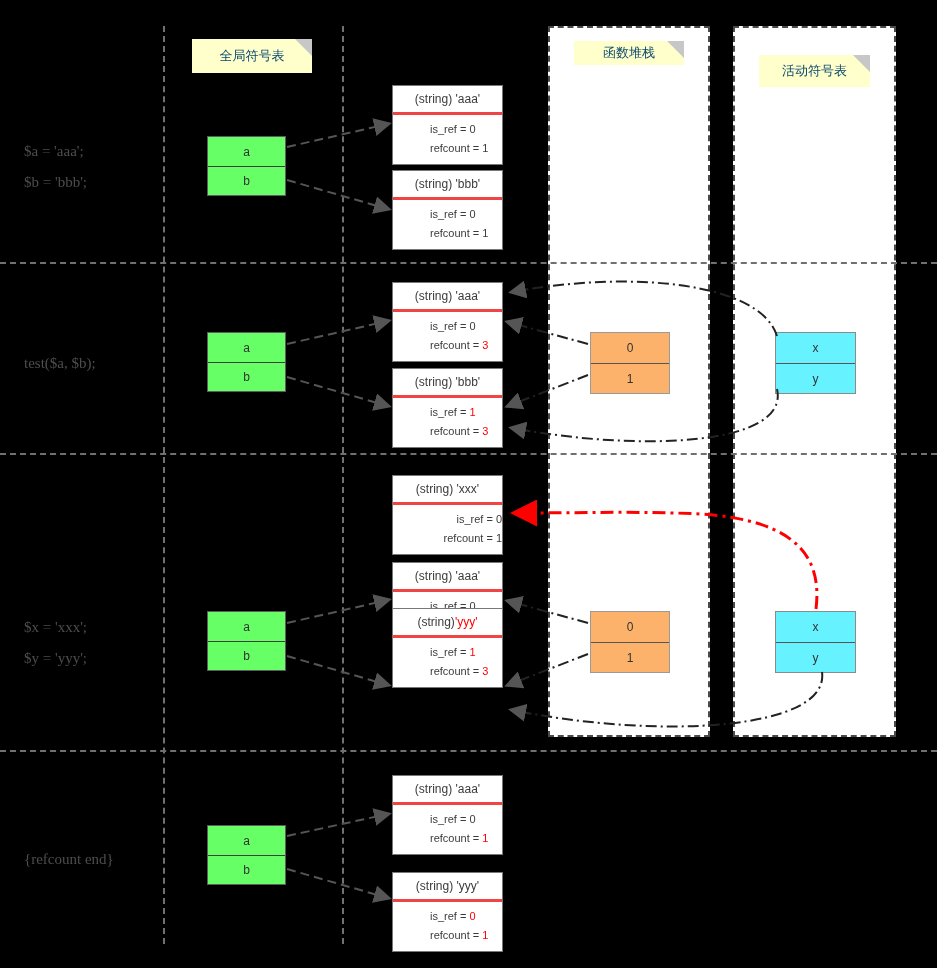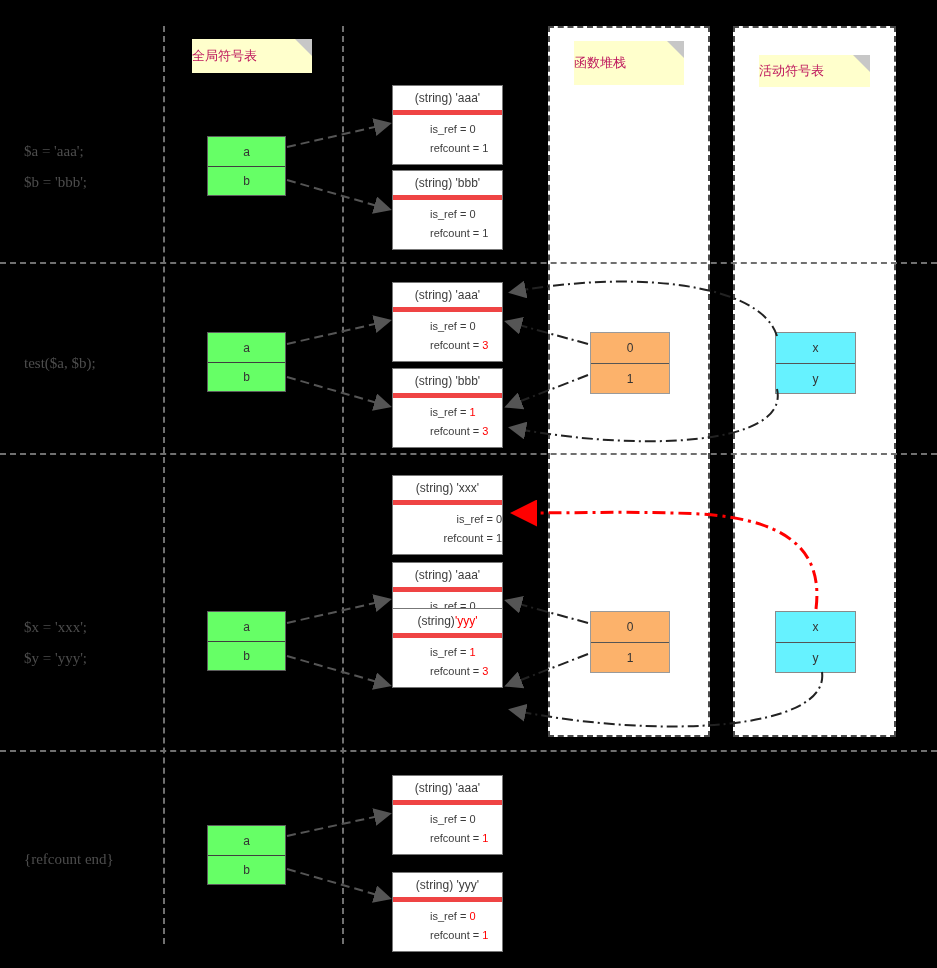--- a/index.html
+++ b/index.html
@@ -16,23 +16,23 @@
     position:absolute;
     background:#ffffff;
     border:2px dashed #4a4a4a;
     box-sizing:border-box;
   }
 
   
   .note{
     position:absolute;
     background:#ffffcc;
-    color:#be185d;
+    color:#0c4a6e;
     font-size:13px;
-    display:flex;align-items:center;
+    display:flex;align-items:center;justify-content:center;
     box-sizing:border-box;
     z-index:6;
   }
   .note .fold{
     position:absolute;right:0;top:0;
     width:0;height:0;
     border-left:17px solid transparent;
     border-top:17px solid #c7c7c7;
   }
 
@@ -120,21 +120,21 @@
     width:111px;
     background:#ffffff;
     border:1px solid #777777;
     box-sizing:border-box;
     z-index:5;
   }
   .zval .head{
     height:29px;
     display:flex;align-items:center;justify-content:center;
     font-size:12px;color:#3b3b3b;
-    border-bottom:5px solid #ef4444;
+    border-bottom:3px solid #ef4444;
     box-sizing:border-box;
   }
   .zval .body{
     padding:5px 0 6px 9px;
     box-sizing:border-box;
   }
   .zval .line{
     font-size:11px;color:#3b3b3b;
     line-height:19px;
     white-space:nowrap;
@@ -162,21 +162,21 @@
   <div class="vline" style="left:342px;top:26px;height:918px;"></div>
 
   <div class="hline" style="left:0px;top:262px;width:937px;"></div>
   <div class="hline" style="left:0px;top:453px;width:937px;"></div>
   <div class="hline" style="left:0px;top:750px;width:937px;"></div>
 
   <div class="note" style="left:192px;top:39px;width:120px;height:34px;">
     <span>全局符号表</span>
     <span class="fold"></span>
   </div>
-  <div class="note" style="left:574px;top:41px;width:110px;height:44px;">
+  <div class="note" style="left:574px;top:41px;width:110px;height:24px;">
     <span>函数堆栈</span>
     <span class="fold"></span>
   </div>
   <div class="note" style="left:759px;top:55px;width:111px;height:32px;">
     <span>活动符号表</span>
     <span class="fold"></span>
   </div>
 
   <div class="code" style="left:24px;top:143px;">$a = 'aaa';</div>
   <div class="code" style="left:24px;top:174px;">$b = 'bbb';</div>

